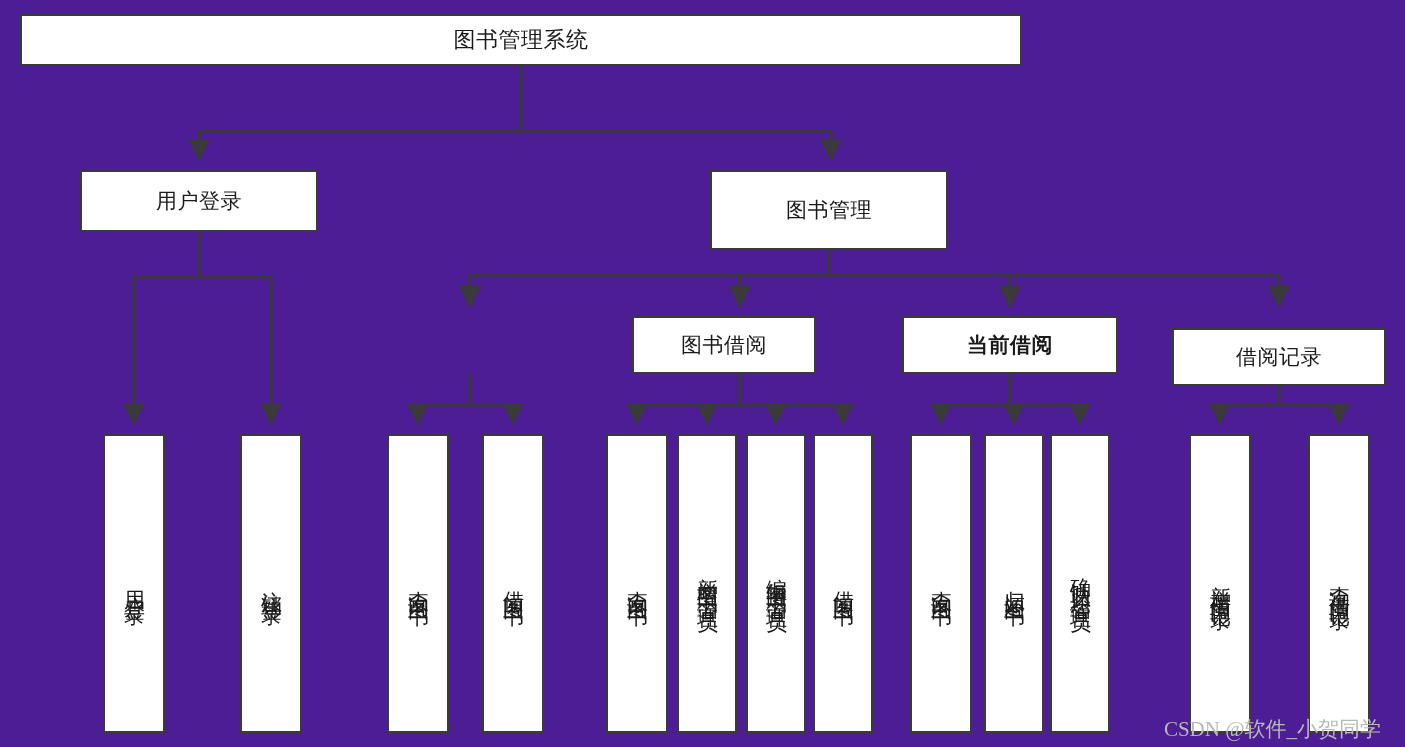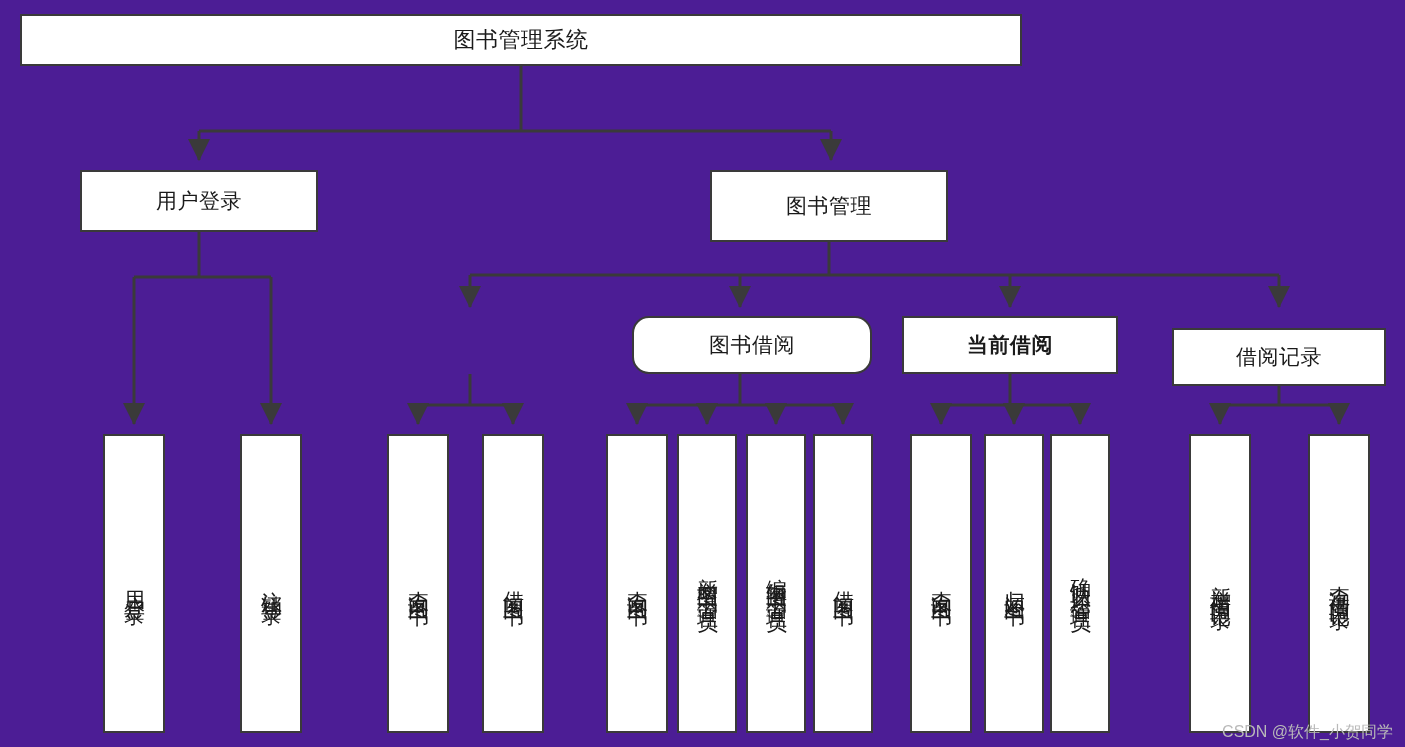--- a/index.html
+++ b/index.html
@@ -60,27 +60,27 @@
     writing-mode: vertical-rl;
     text-orientation: upright;
     font-size: 21px;
     line-height: 1.0;
     letter-spacing: 5px;
     white-space: nowrap;
     text-align: center;
   }
   #watermark {
     position: absolute;
-    right: 12px;
+    right: 24px;
     bottom: 4px;
-    font-size: 16px;
+    font-size: 21px;
     color: #b9b9b9;
     z-index: 5;
     white-space: nowrap;
-    font-family: Liberation Sans, sans-serif;
+    font-family: Liberation Serif, serif;
   }
 </style>
 </head>
 <body>
 
 <div id="canvas">
 
   <svg id="edges" viewBox="0 0 1405 747" xmlns="http://www.w3.org/2000/svg">
     <defs>
       <marker id="arrow" viewBox="0 0 12 12" refX="10.5" refY="6" markerWidth="8" markerHeight="8" orient="auto-start-reverse">
@@ -131,25 +131,25 @@
     </g>
   </svg>
 
   <div class="node horiz root" style="left:20px; top:14px; width:1002px; height:52px;">
     <span class="label">图书管理系统</span>
   </div>
 
   <div class="node horiz" style="left:80px; top:170px; width:238px; height:62px;">
     <span class="label">用户登录</span>
   </div>
-  <div class="node horiz" style="left:710px; top:170px; width:238px; height:72px;">
+  <div class="node horiz" style="left:710px; top:170px; width:238px; height:80px;">
     <span class="label">图书管理</span>
   </div>
 
-  <div class="node horiz" style="left:632px; top:316px; width:240px; height:58px;border-radius:17px;">
+  <div class="node horiz" style="left:632px; top:316px; width:184px; height:58px;">
     <span class="label">图书借阅</span>
   </div>
   <div class="node horiz" style="left:902px; top:316px; width:216px; height:58px;font-weight:bold;">
     <span class="label">当前借阅</span>
   </div>
   <div class="node horiz" style="left:1172px; top:328px; width:214px; height:58px;">
     <span class="label">借阅记录</span>
   </div>
 
   <div class="node vert" style="left:103px; top:434px; width:62px; height:299px;">

